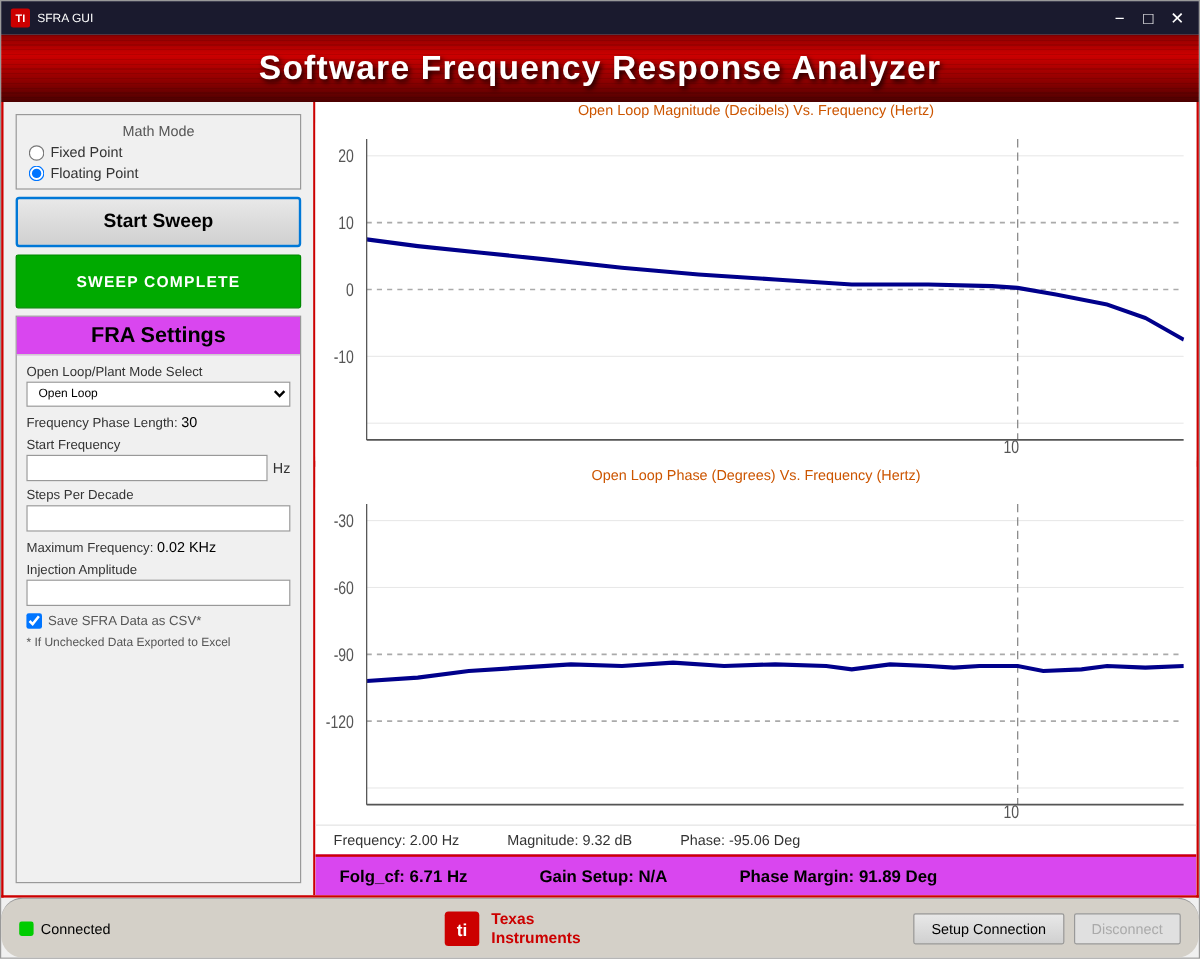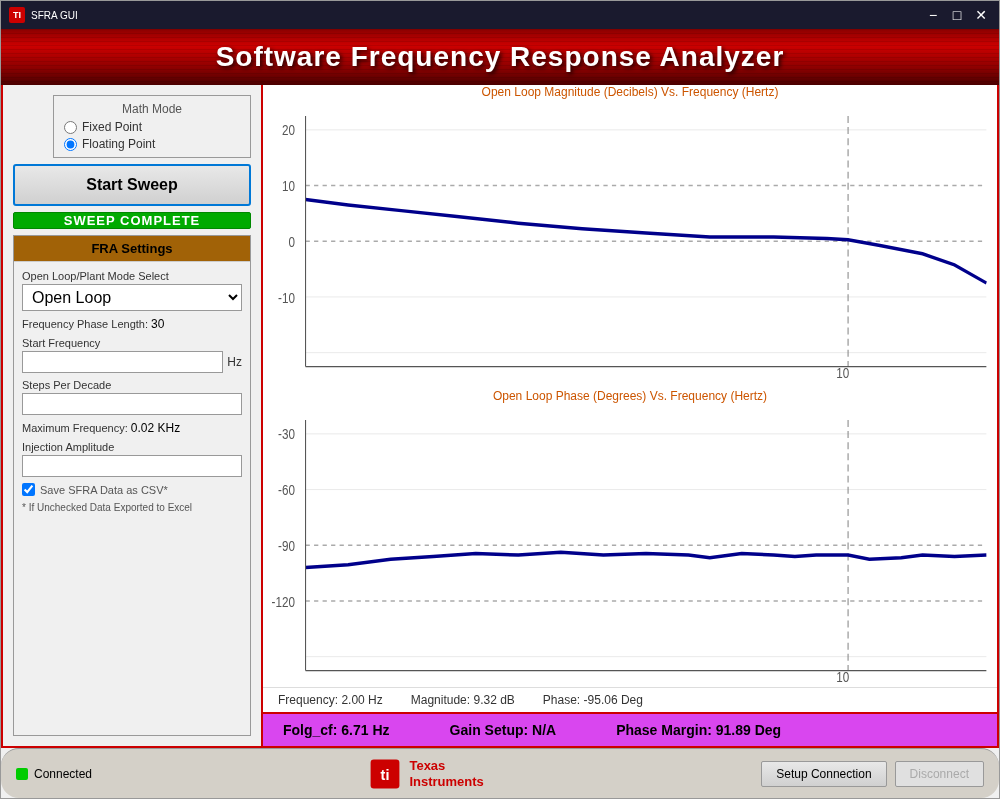--- a/index.html
+++ b/index.html
@@ -108,21 +108,20 @@
       display: flex;
       flex-direction: column;
       padding: 10px;
       gap: 6px;
     }
 
     .math-mode-box {
       border: 1px solid #999;
       background: #f0f0f0;
       padding: 6px 10px;
-      margin-left: 40px;
     }
     .math-mode-title {
       text-align: center;
       font-size: 12px;
       color: #555;
       margin-bottom: 4px;
     }
     .radio-group {
       display: flex;
       flex-direction: column;
@@ -149,44 +148,44 @@
       font-weight: bold;
       color: #000;
       cursor: pointer;
       width: 100%;
     }
 
     .sweep-complete-btn {
       background: #00aa00;
       border: 1px solid #008800;
       border-radius: 2px;
-      padding: 0;
+      padding: 14px;
       text-align: center;
       font-size: 13px;
       font-weight: bold;
       color: white;
       cursor: pointer;
       width: 100%;
       letter-spacing: 1px;
     }
 
     .fra-settings-box {
       border: 1px solid #999;
       background: #f0f0f0;
       flex: 1;
       display: flex;
       flex-direction: column;
     }
     .fra-settings-title {
       text-align: center;
-      font-size: 13px;
+      font-size: 18px;
       font-weight: bold;
       padding: 5px;
       border-bottom: 1px solid #ccc;
-      background: #a16207;
+      background: #d946ef;
     }
     .fra-settings-content {
       padding: 8px;
       display: flex;
       flex-direction: column;
       gap: 6px;
     }
     .field-label {
       font-size: 11px;
       color: #333;
@@ -194,21 +193,21 @@
     }
     .field-label-inline {
       font-size: 11px;
       color: #333;
     }
     select.field-select {
       width: 100%;
       padding: 3px 5px;
       border: 1px solid #999;
       background: white;
-      font-size: 16px;
+      font-size: 10px;
       cursor: pointer;
     }
     .inline-field {
       display: flex;
       align-items: center;
       gap: 4px;
     }
     input.field-input {
       border: 1px solid #999;
       background: white;
@@ -272,21 +271,21 @@
     .chart-svg {
       width: 100%;
       height: calc(100% - 20px);
     }
 
     .chart-info-bar {
       background: white;
       border-top: 1px solid #ddd;
       padding: 5px 15px;
       display: flex;
-      gap: 28px;
+      gap: 40px;
       font-size: 12px;
       color: #333;
       flex-shrink: 0;
     }
 
     .metrics-bar {
       background: #d946ef;
       border-top: 2px solid #cc0000;
       padding: 8px 20px;
       display: flex;

